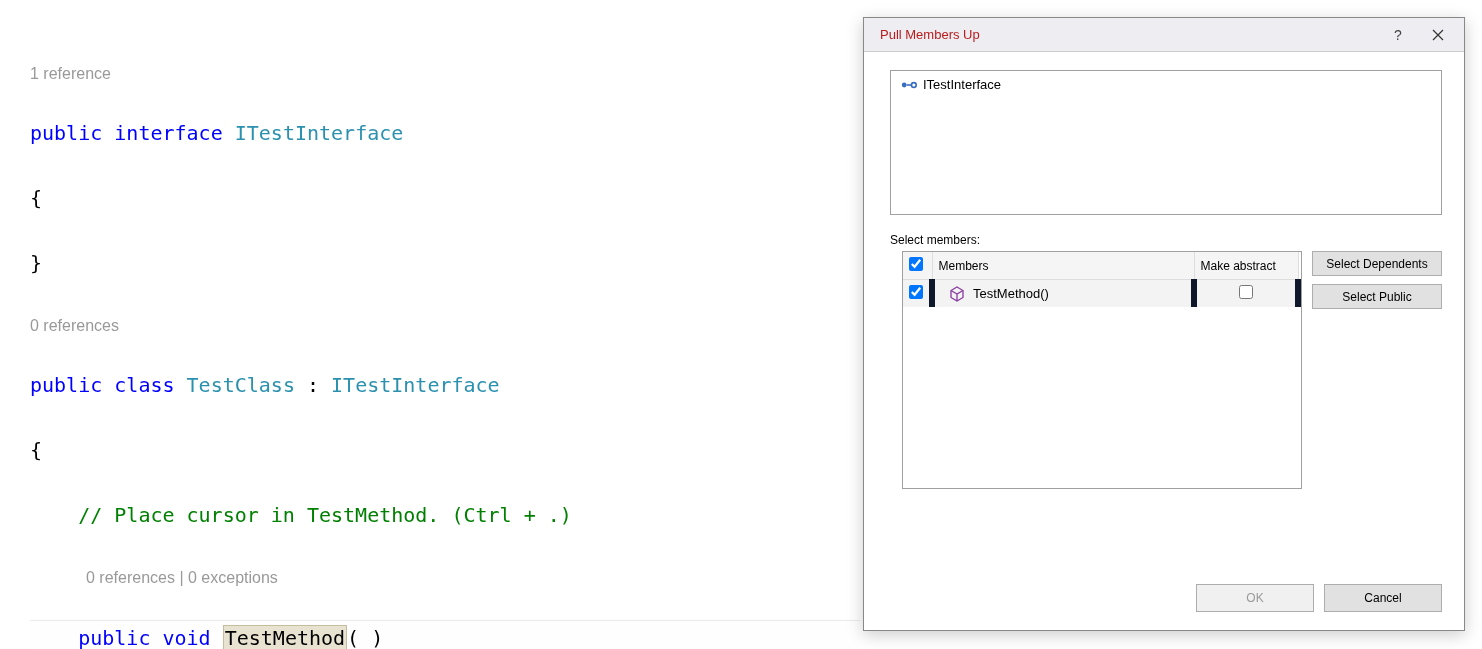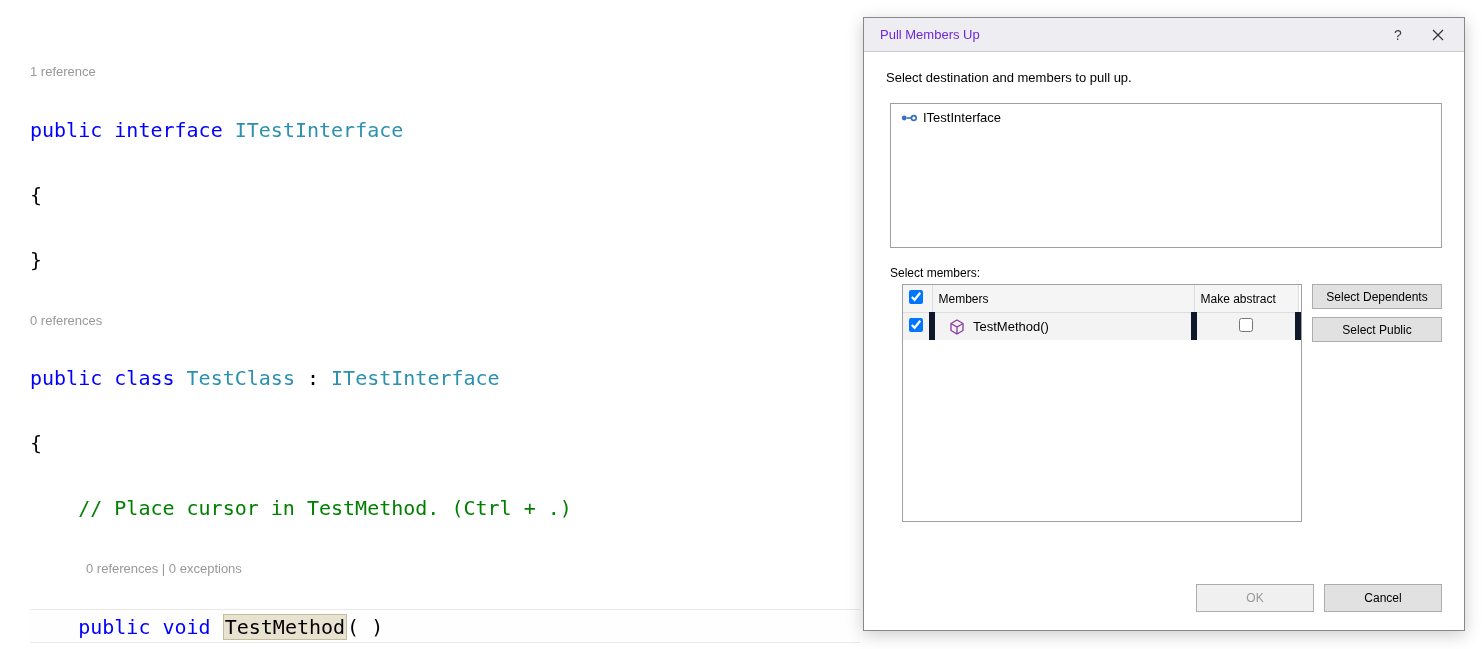--- a/index.html
+++ b/index.html
@@ -21,21 +21,21 @@
       height: 649px;
       font-family: Consolas, monospace;
       font-size: 20px;
       line-height: 1.6;
       padding-left: 30px;
       padding-top: 28px;
       white-space: pre;
     }
     .codelens {
       font-family: 'Segoe UI', Tahoma, sans-serif;
-      font-size: 13px;
+      font-size: 16px;
       color: #999;
       line-height: 1.2;
       display: block;
       margin-bottom: 2px;
       margin-top: 4px;
     }
     .kw { color: #0000ff; }
     .type { color: #2b91af; }
     .comment { color: #008000; }
     .method-highlight {
@@ -71,21 +71,21 @@
       font-size: 13px;
     }
     .dialog-titlebar {
       height: 34px;
       background: #eeeef2;
       display: flex;
       align-items: center;
       padding: 0 6px 0 16px;
       border-bottom: 1px solid #ccc;
     }
-    .dialog-title { flex: 1; font-size: 13px; color: #6d28d9; }
+    .dialog-title { flex: 1; font-size: 13px; color: #b91c1c; }
     .titlebar-btn {
       width: 40px;
       height: 30px;
       display: flex;
       align-items: center;
       justify-content: center;
       color: #444;
       cursor: pointer;
       font-size: 14px;
     }
@@ -229,21 +229,20 @@
     <div class="titlebar-btn">
       <span>?</span>
     </div>
     <div class="titlebar-btn">
       <svg width="12" height="12" viewBox="0 0 12 12">
           <path d="M1 1 L11 11 M11 1 L1 11" stroke="#333" stroke-width="1.2" fill="none"></path>
         </svg>
     </div>
   </div>
   <div class="dialog-body">
-    <div class="instruction">Select destination and members to pull up.</div>
     <div class="destination-box">
       <div class="dest-item">
         <svg class="interface-icon" viewBox="0 0 20 14">
           <circle cx="4" cy="7" r="3" fill="#3a6ec1"></circle>
           <line x1="7" y1="7" x2="14" y2="7" stroke="#3a6ec1" stroke-width="2"></line>
           <circle cx="16" cy="7" r="3" fill="none" stroke="#3a6ec1" stroke-width="2"></circle>
         </svg>
         <span>ITestInterface</span>
       </div>
     </div>

